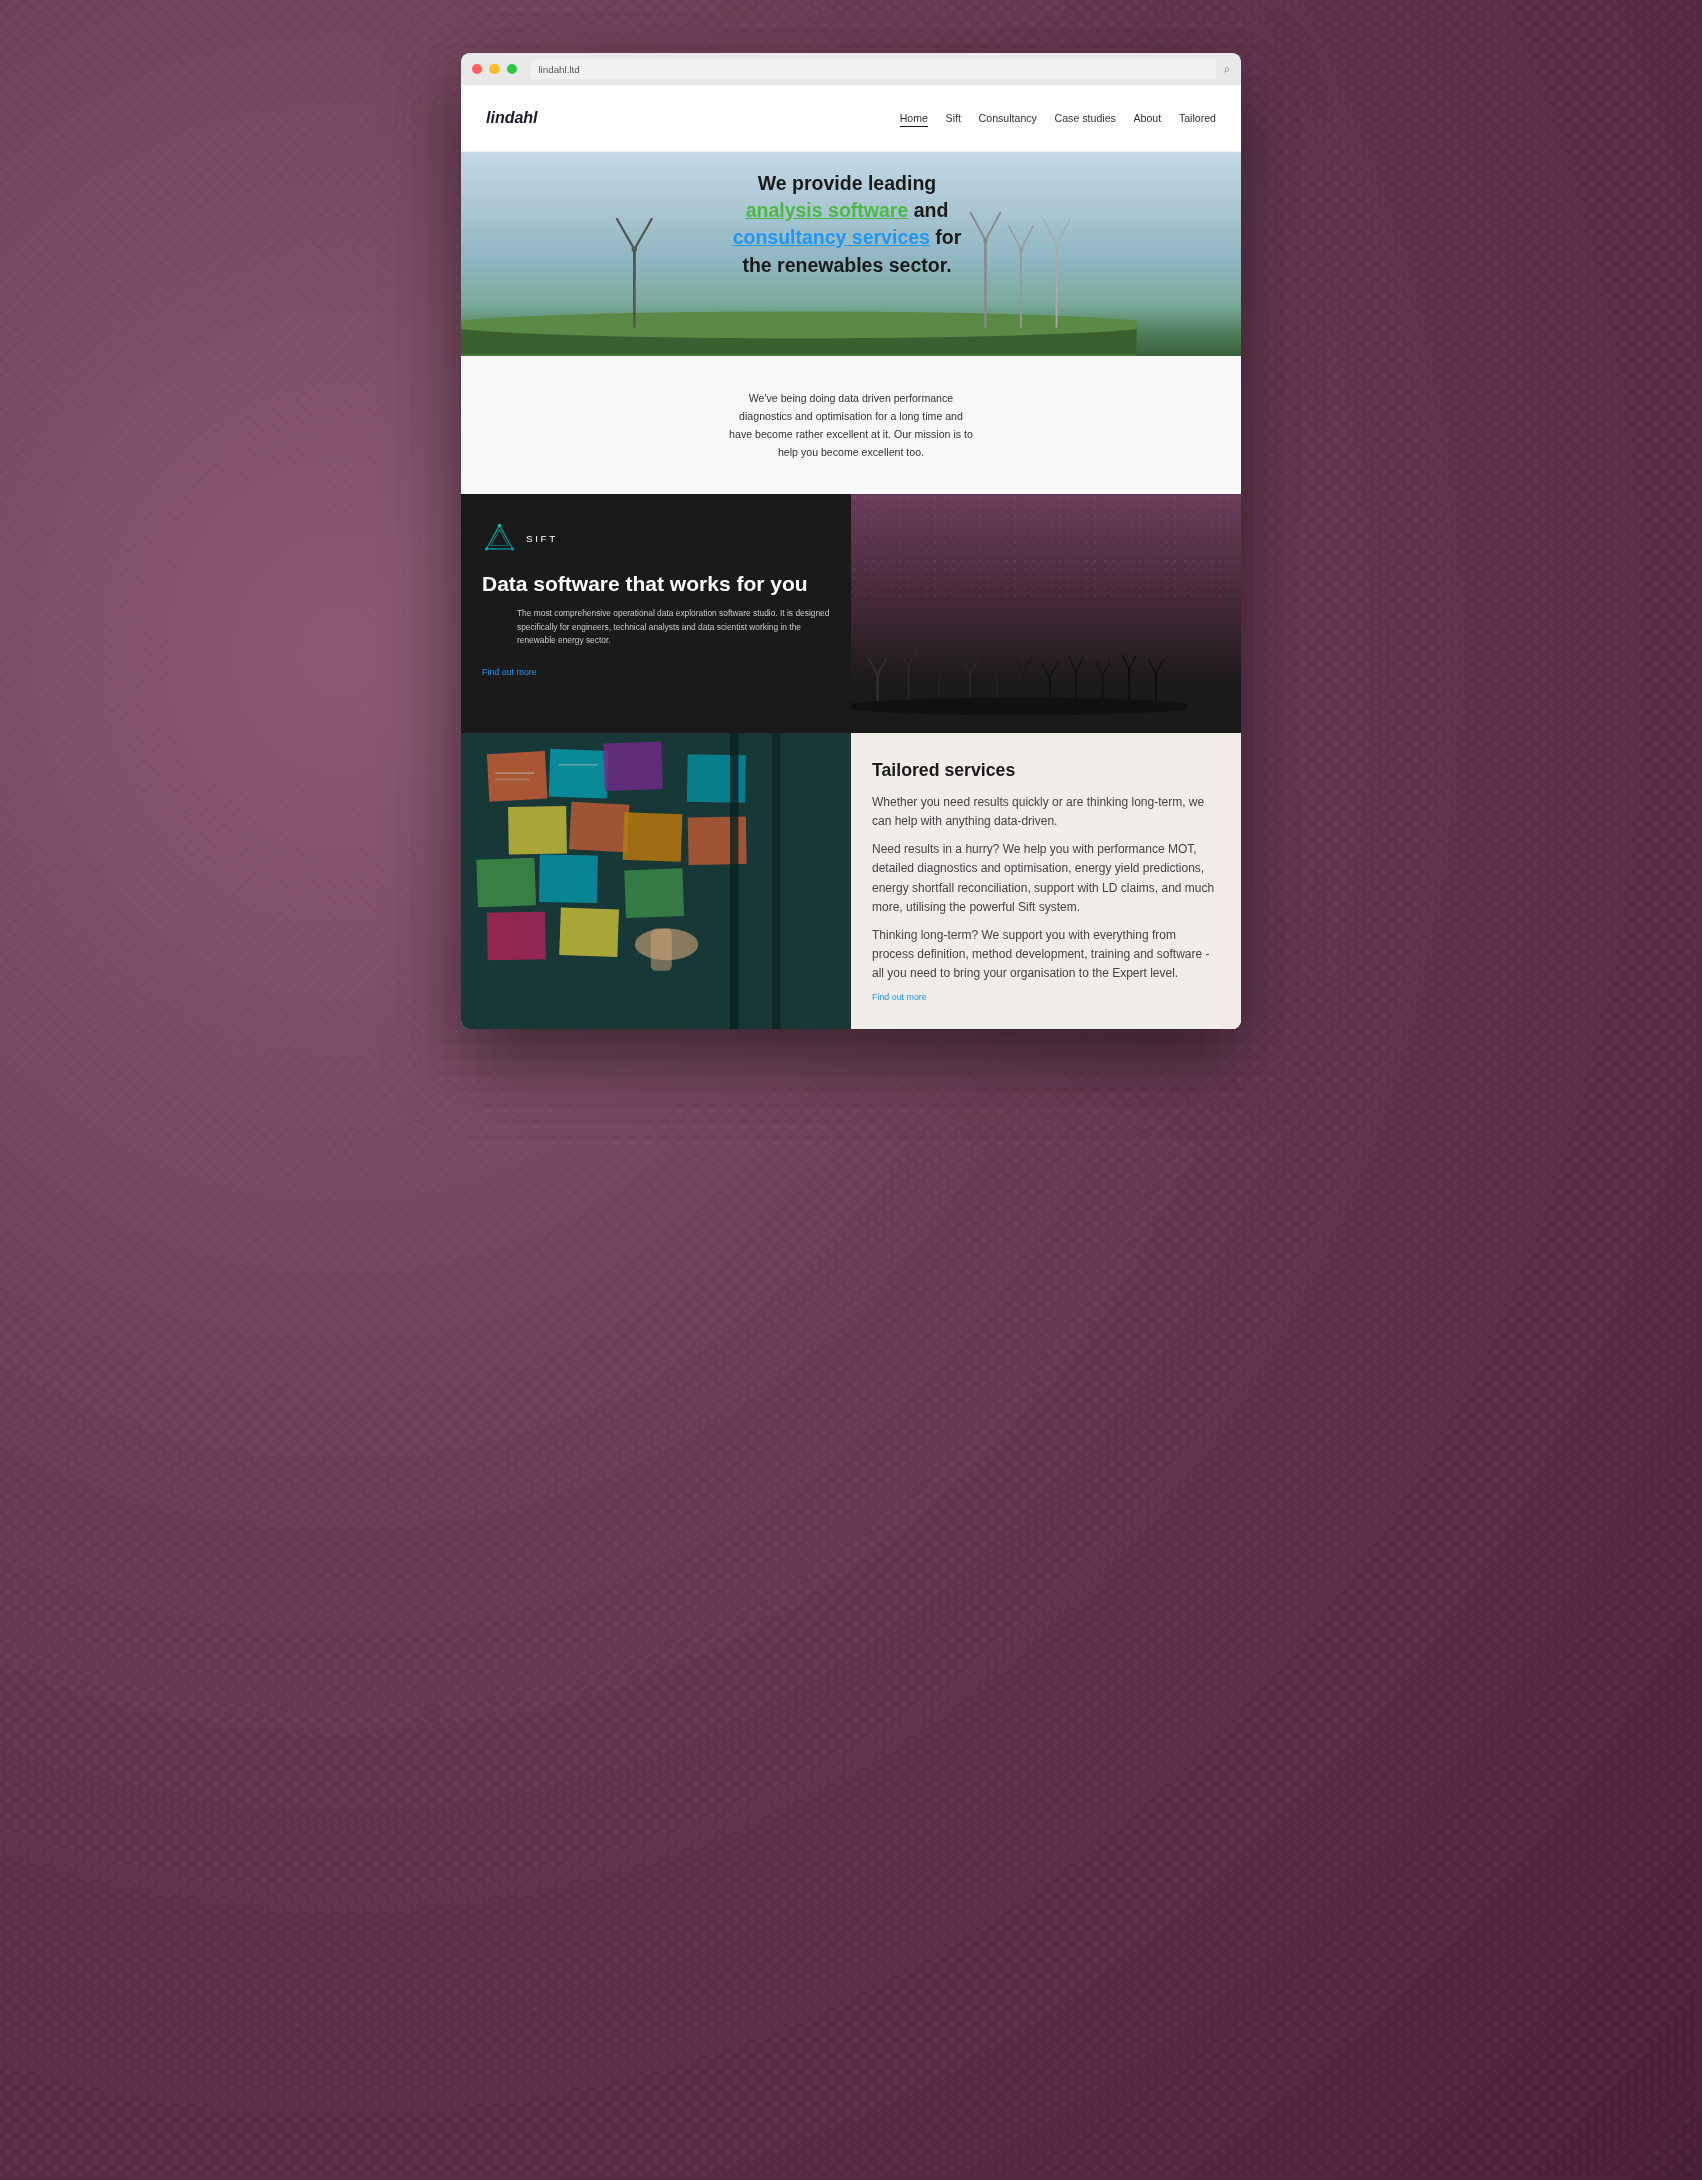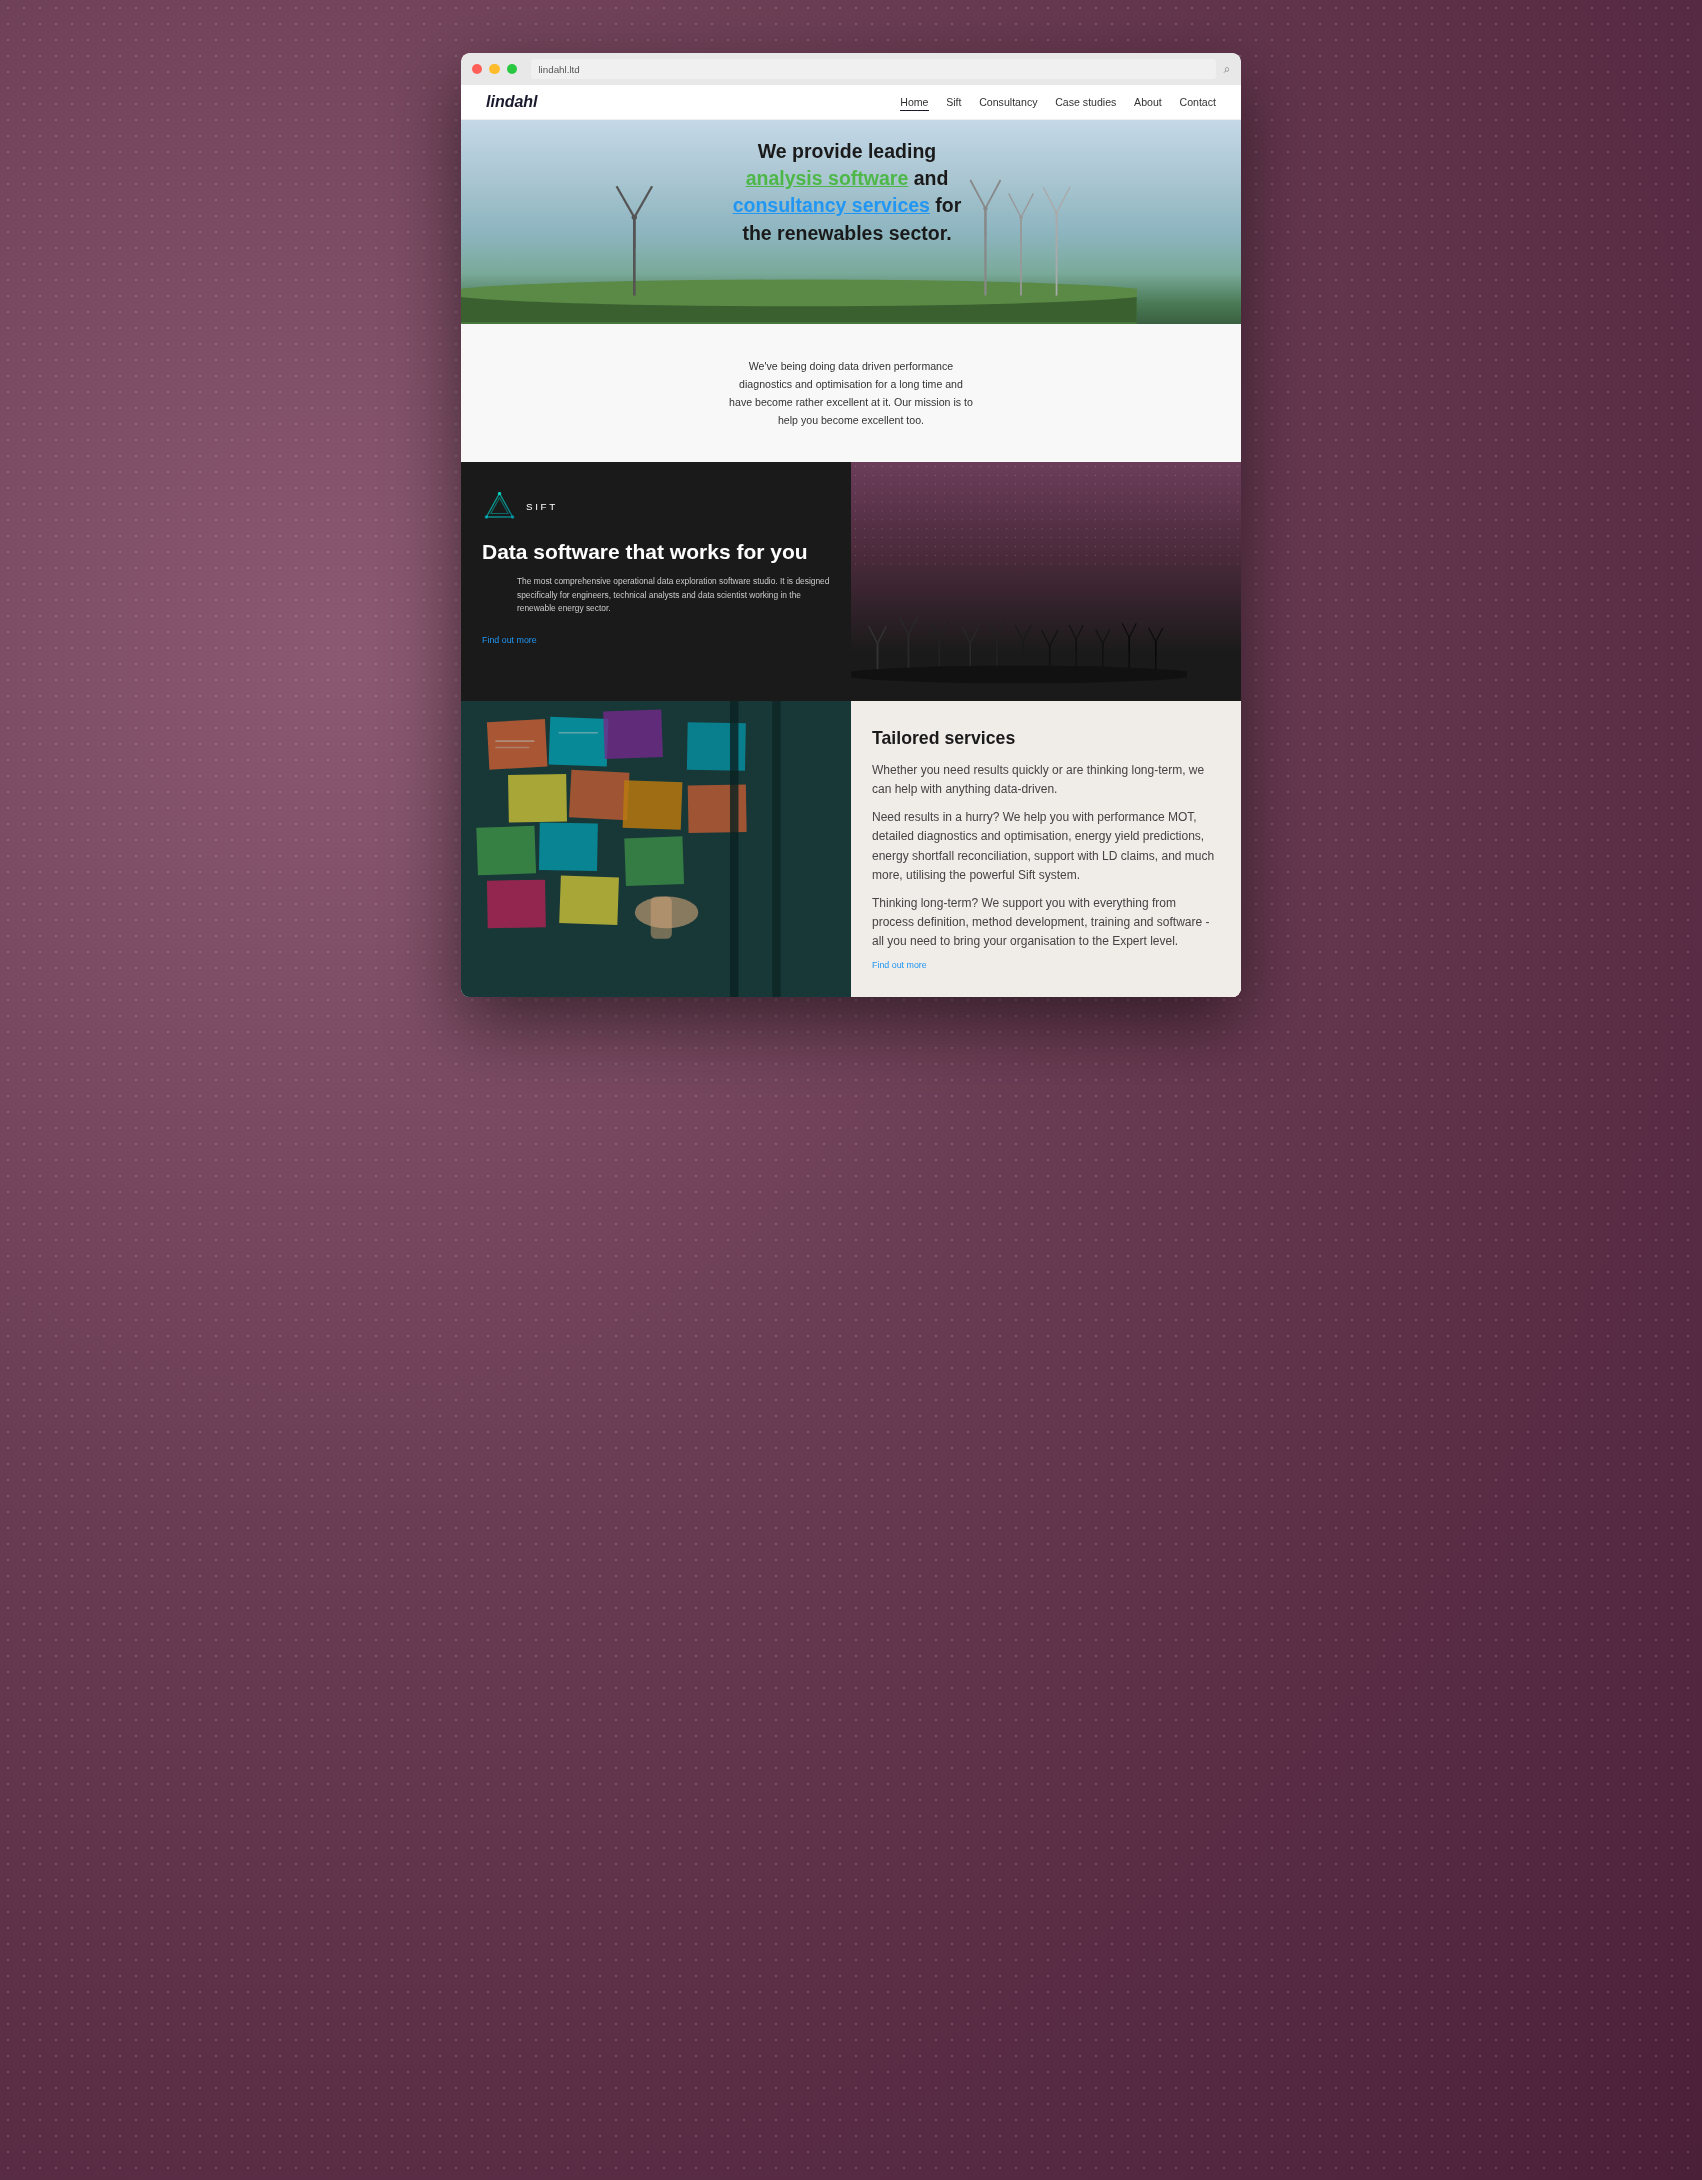--- a/index.html
+++ b/index.html
@@ -79,21 +79,21 @@
     
     .site {
       background: #fff;
     }
 
     
     nav {
       display: flex;
       align-items: center;
       justify-content: space-between;
-      padding: 8px 25px;
+      padding: 24px 25px;
       background: #fff;
       border-bottom: 0.9px solid #f0f0f0;
     }
 
     .nav-links {
       display: flex;
       gap: 17.7px;
       list-style: none;
       font-size: 10.6px;
     }
@@ -315,21 +315,21 @@
     <nav>
       <div class="logo-text">
         <span>lindahl</span>
       </div>
       <ul class="nav-links">
         <li><a href="#" class="active">Home</a></li>
         <li><a href="#">Sift</a></li>
         <li><a href="#">Consultancy</a></li>
         <li><a href="#">Case studies</a></li>
         <li><a href="#">About</a></li>
-        <li><a href="#">Contact</a></li>
+        <li><a href="#">Tailored</a></li>
       </ul>
     </nav>
 
     <div class="hero">
       <div class="hero-bg"></div>
 
       <svg class="hero-turbines" viewBox="0 0 760 180" preserveAspectRatio="xMidYMax meet">
 
         <defs>
           <linearGradient id="skyGrad" x1="0" y1="0" x2="0" y2="1">

